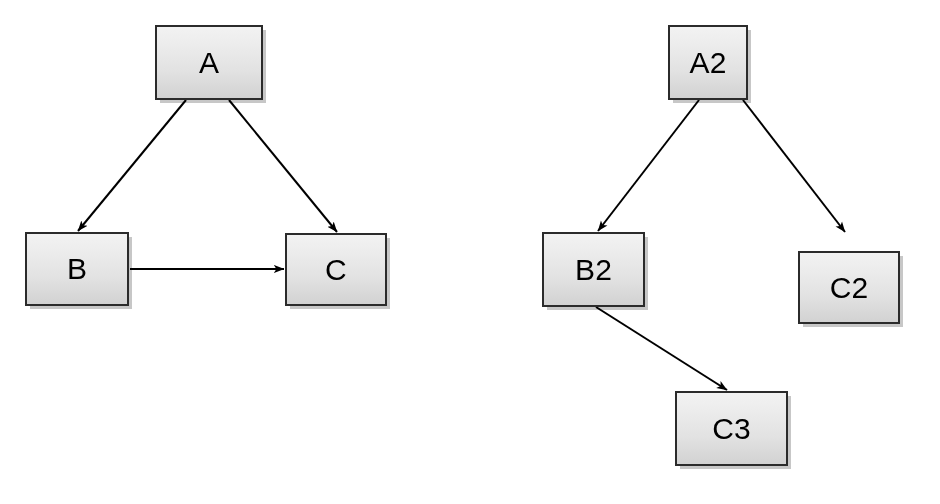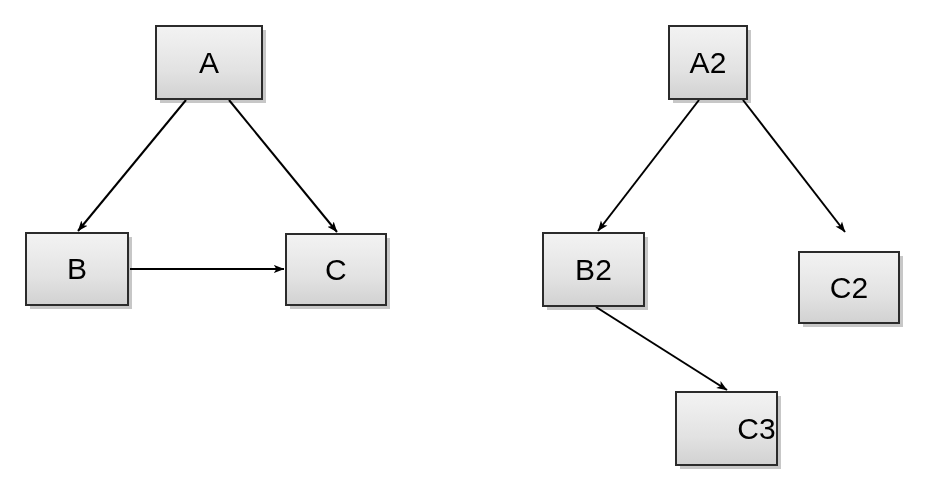--- a/index.html
+++ b/index.html
@@ -78,17 +78,17 @@
       </div>
       <div class="node" style="left: 668px; top: 25px; width: 80px; height: 75px;">
         <span class="node-label">A2</span>
       </div>
       <div class="node" style="left: 542px; top: 232px; width: 103px; height: 75px;">
         <span class="node-label">B2</span>
       </div>
       <div class="node" style="left: 798px; top: 233px; width: 102px; height: 73px; margin-top: 18px;">
         <span class="node-label">C2</span>
       </div>
-      <div class="node" style="left: 675px; top: 391px; width: 103px; height: 75px; justify-content: flex-end;">
+      <div class="node" style="left: 675px; top: 391px; width: 113px; height: 75px;">
         <span class="node-label">C3</span>
       </div>
     </div>
 </div>
 
 </body></html>

